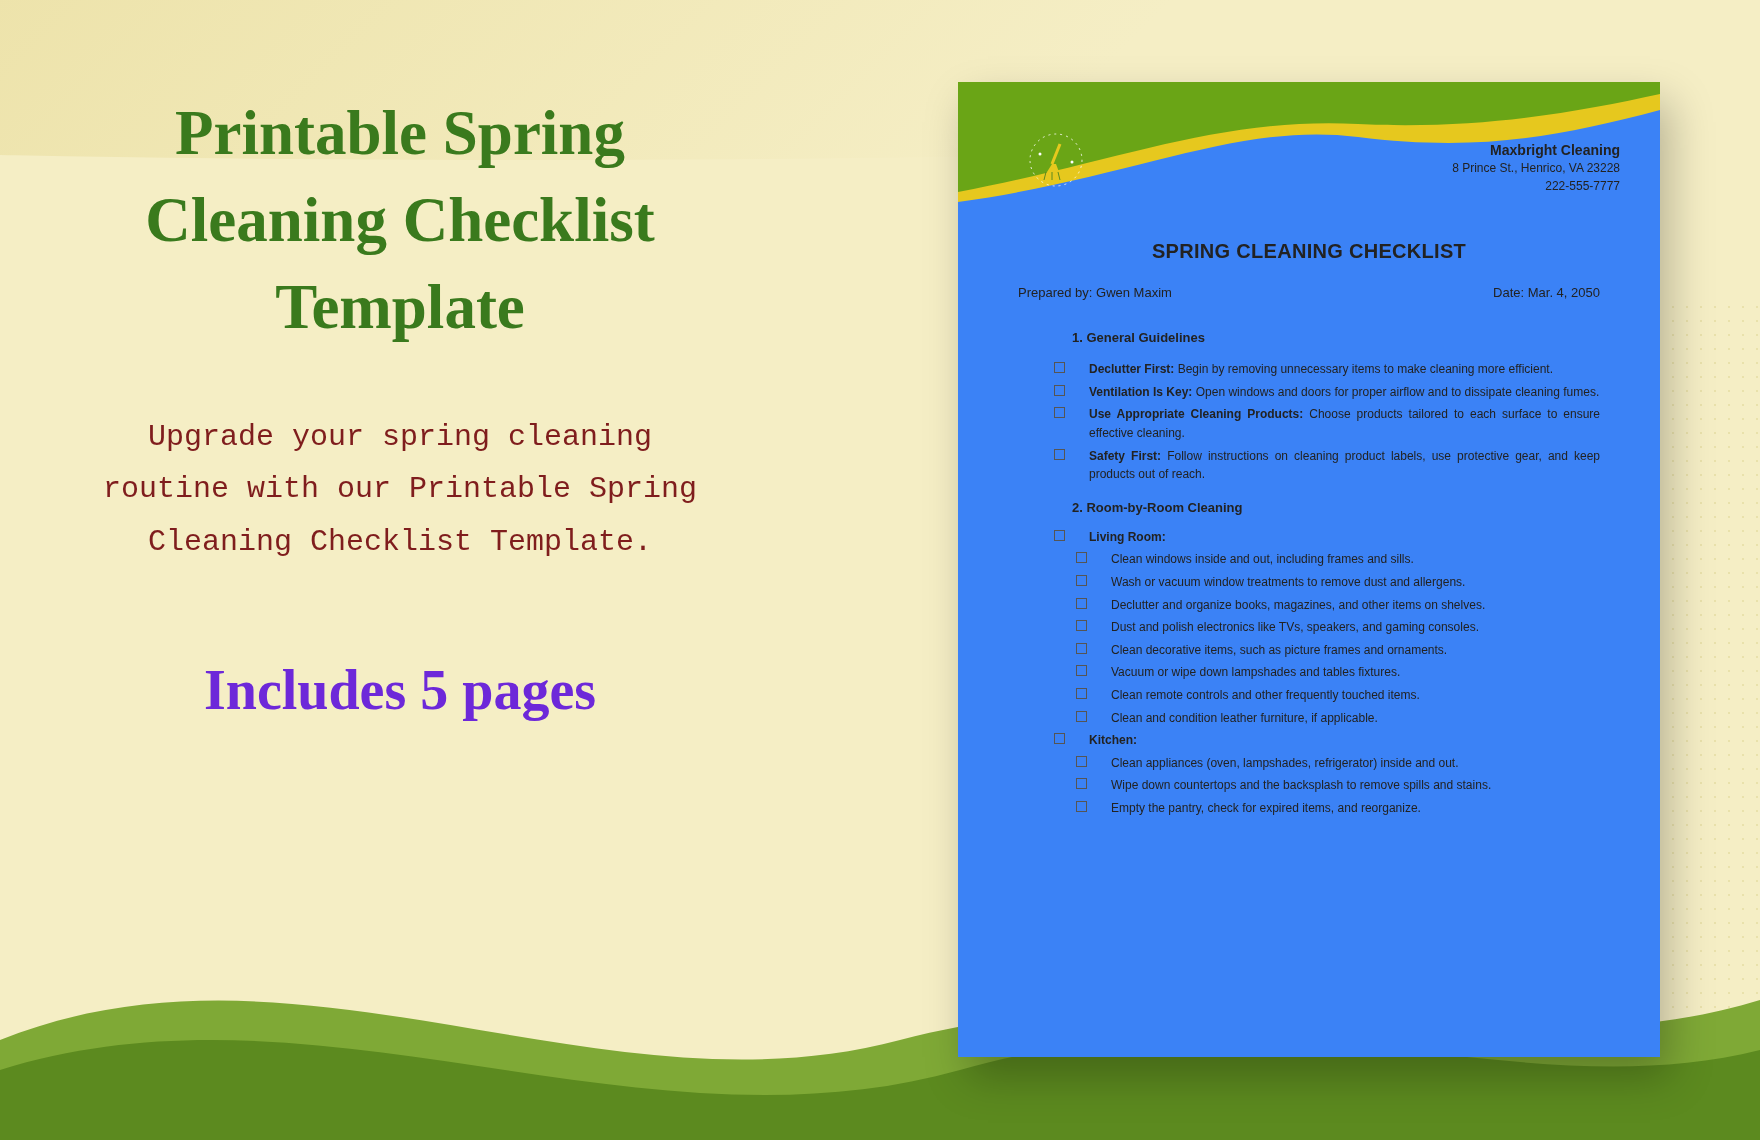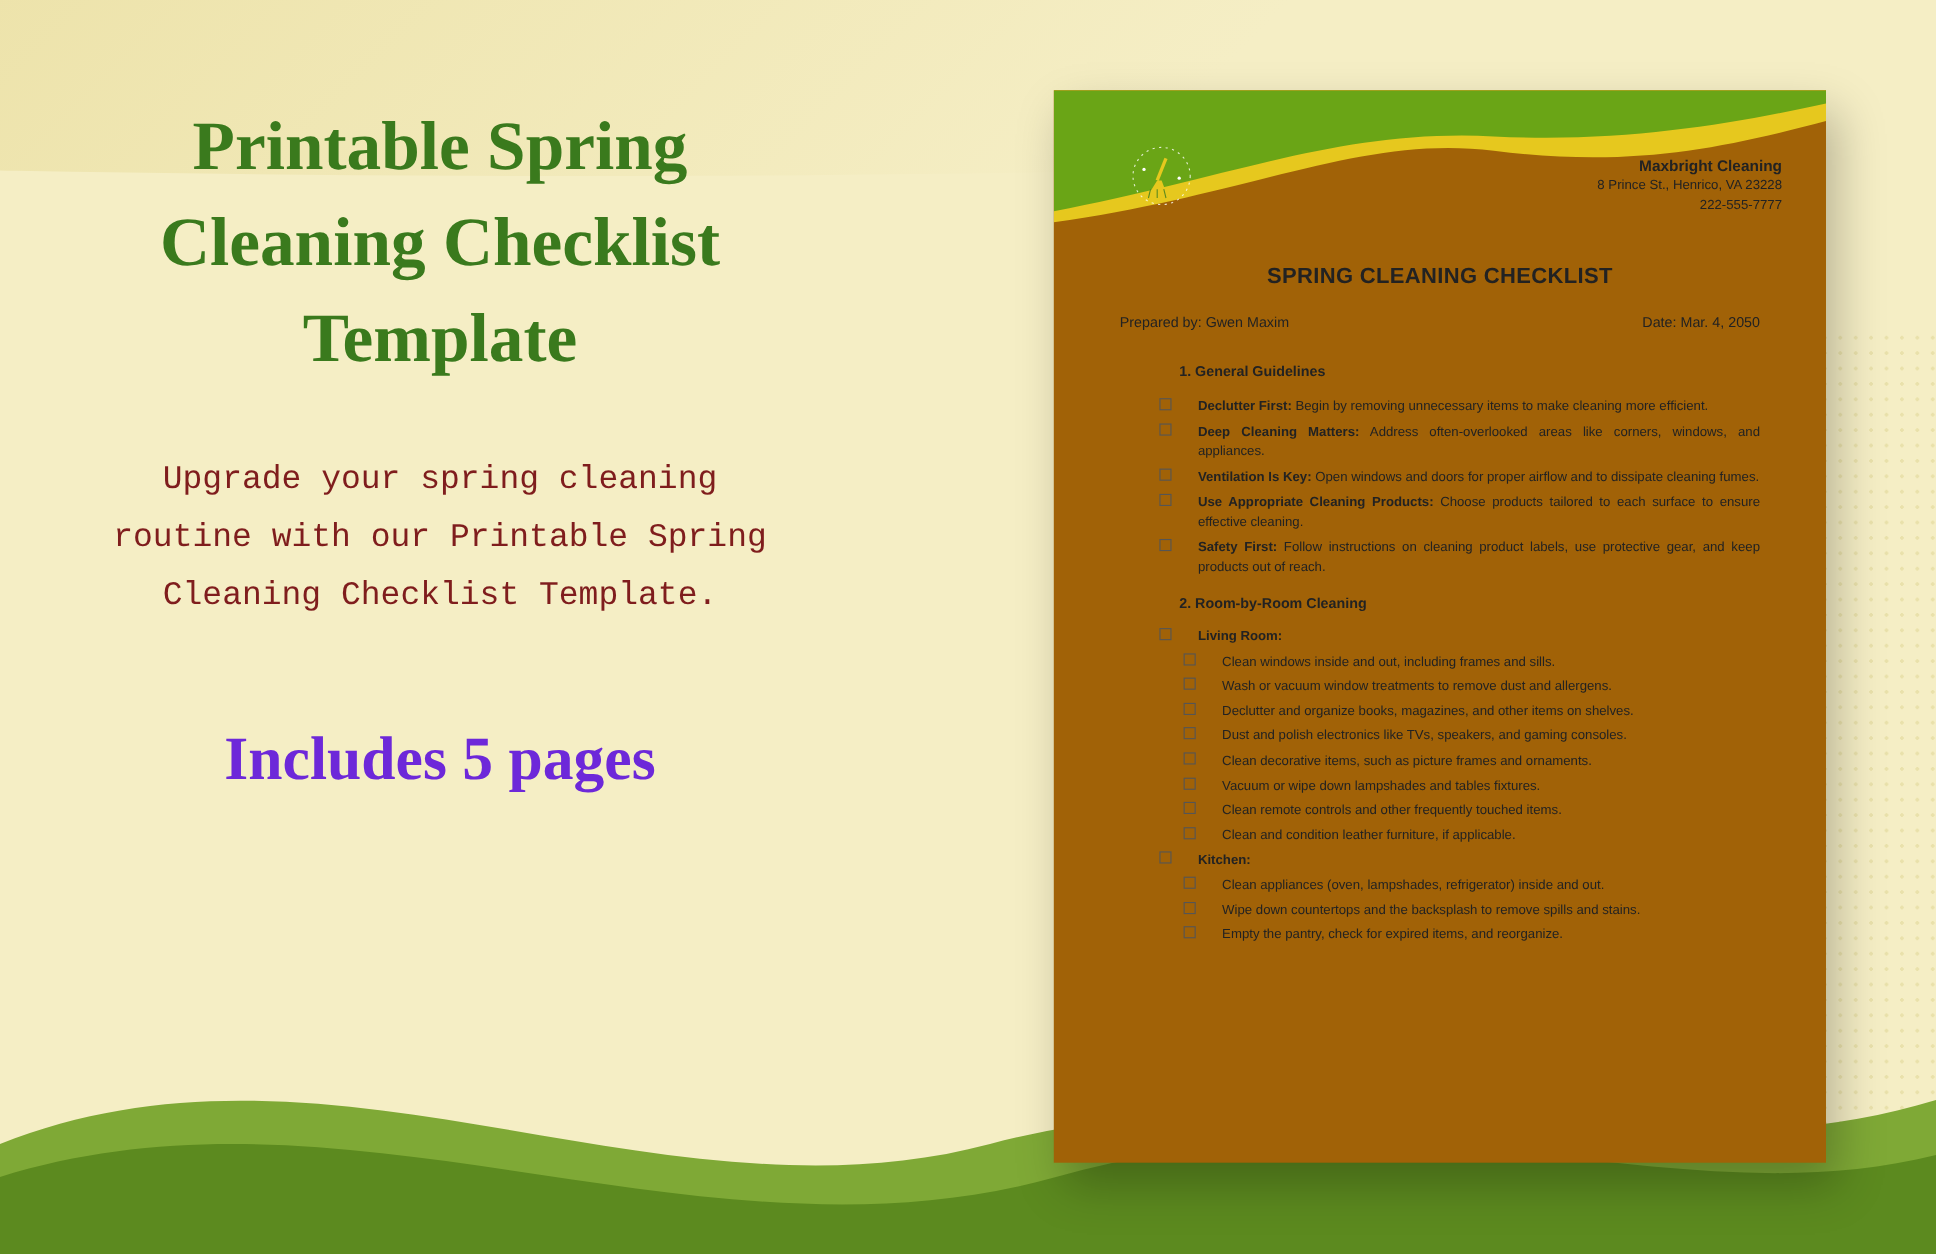--- a/index.html
+++ b/index.html
@@ -66,21 +66,21 @@
   font-weight: 600;
 }
 
 
 .doc {
   position: absolute;
   top: 82px;
   right: 100px;
   width: 702px;
   height: 975px;
-  background: #a16207;
+  background: #3b82f6;
   box-shadow: 10px 20px 40px rgba(0,0,0,0.25);
   font-family: Arial, Helvetica, sans-serif;
   color: #222;
   z-index: 10;
 }
 
 
 .doc-header {
   position: relative;
   height: 150px;
@@ -208,24 +208,20 @@
 
   <div class="doc-body">
     <div class="sec-heading">1.  General Guidelines</div>
     <div id="guidelines">
         <div class="check-row">
           <div class="checkbox"></div>
           <div class="check-text"><span class="bold">Declutter First:</span> Begin by removing unnecessary items to make cleaning more efficient.</div>
         </div>
         <div class="check-row">
           <div class="checkbox"></div>
-          <div class="check-text"><span class="bold">Deep Cleaning Matters:</span> Address often-overlooked areas like corners, windows, and appliances.</div>
-        </div>
-        <div class="check-row">
-          <div class="checkbox"></div>
           <div class="check-text"><span class="bold">Ventilation Is Key:</span> Open windows and doors for proper airflow and to dissipate cleaning fumes.</div>
         </div>
         <div class="check-row">
           <div class="checkbox"></div>
           <div class="check-text"><span class="bold">Use Appropriate Cleaning Products:</span> Choose products tailored to each surface to ensure effective cleaning.</div>
         </div>
         <div class="check-row">
           <div class="checkbox"></div>
           <div class="check-text"><span class="bold">Safety First:</span> Follow instructions on cleaning product labels, use protective gear, and keep products out of reach.</div>
         </div>

